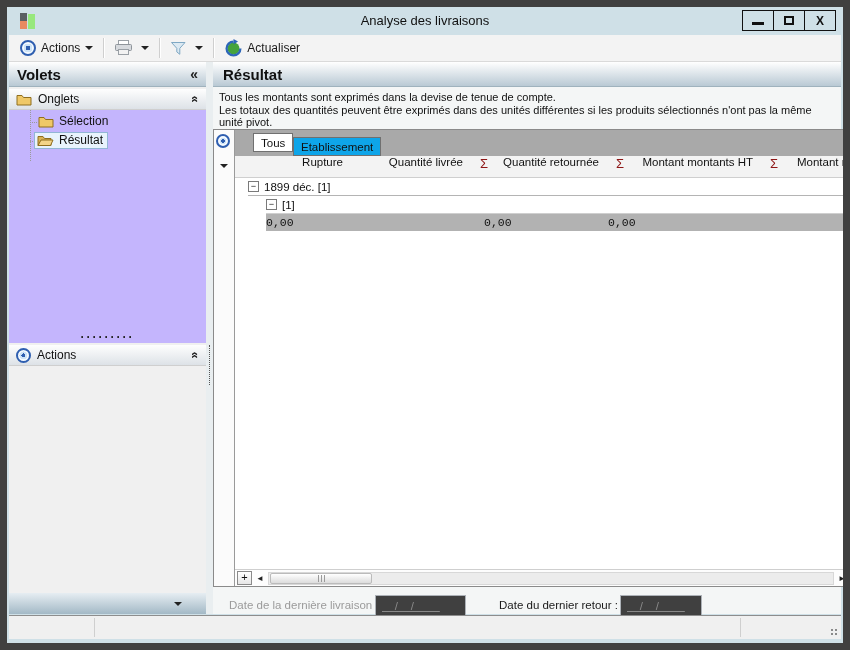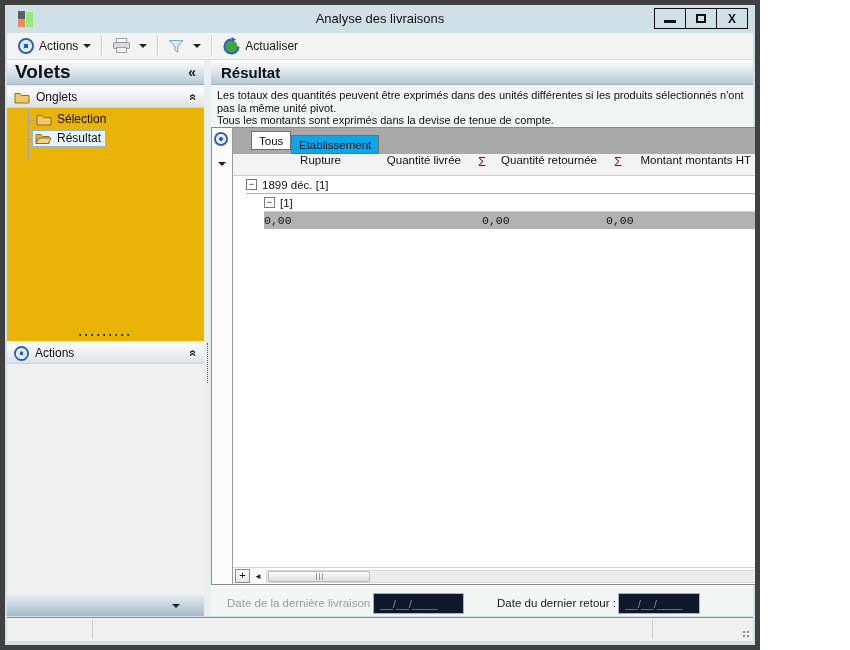--- a/index.html
+++ b/index.html
@@ -1,20 +1,20 @@
 <!DOCTYPE html>
 <html><head>
 <meta charset="utf-8">
 <style>
   * { margin:0; padding:0; box-sizing:border-box; }
   html,body { background:#ffffff; }
   body { font-family:"Liberation Sans", sans-serif; }
 
-  .window { position:relative; width:760px; height:650px;
-    background:#cfe0e7; border:5px solid #404040; overflow:hidden; }
+  .window { position:relative; width:850px; height:650px;
+    background:#cfe0e7; border:7px solid #404040; overflow:hidden; }
 
   
   .titlebar { position:absolute; left:0; top:0; width:100%; height:28px; }
   .app-icon { position:absolute; left:13px; top:5px; width:16px; height:18px; }
   .app-icon .sq-dark  { position:absolute; left:0; top:1px;  width:7px; height:8px; background:#5a5f63; }
   .app-icon .sq-orange{ position:absolute; left:0; top:9px;  width:7px; height:8px; background:#e98a60; }
   .app-icon .sq-green { position:absolute; left:8px; top:2px; width:7px; height:15px; background:#98e87d; }
   .title-text { position:absolute; left:0; right:0; top:6px; text-align:center;
     font-size:13px; color:#111; }
   .win-buttons { position:absolute; right:7px; top:3px; display:flex; }
@@ -39,28 +39,28 @@
 
   
   .content-bg { position:absolute; left:2px; right:2px; top:55px; bottom:29px; background:#e9eef0; }
 
   
   .sidebar { position:absolute; left:2px; top:55px; width:197px; bottom:29px;
     background:#f0f0f0; display:flex; flex-direction:column; }
   .pane-header { height:25px; flex:0 0 25px;
     background:linear-gradient(#ffffff, #b9c9d4); border-bottom:1px solid #9fb2bd;
     display:flex; align-items:center; padding:0 8px; }
-  .pane-header .pane-title { font-size:19px; font-weight:bold; color:#111; }
+  .pane-header .pane-title { font-size:15px; font-weight:bold; color:#111; }
   .pane-header .collapse { margin-left:auto; font-weight:bold; font-size:14px; color:#222; cursor:default; }
   .section-header { height:21px; flex:0 0 21px; margin-top:2px;
     background:linear-gradient(#fefefe, #dde2e7); border-bottom:1px solid #cfcfcf;
     display:flex; align-items:center; gap:6px; padding:0 7px; font-size:12px; color:#111; }
   .chev-up { margin-left:auto; display:inline-block; transform:rotate(90deg);
     font-weight:bold; font-size:12px; color:#222; cursor:default; }
-  .tree { flex:0 0 233px; position:relative; background:#eab308; font-size:12px; color:#111; }
+  .tree { flex:0 0 233px; position:relative; background:#c4b5fd; font-size:12px; color:#111; }
   .tree .vline { position:absolute; left:21px; top:0; width:1px; height:51px;
     border-left:1px dotted #9a9a9a; }
   .tree .hline { position:absolute; left:21px; width:7px; height:1px; border-top:1px dotted #9a9a9a; }
   .tree-item { position:absolute; display:flex; align-items:center; gap:5px; cursor:default; }
   .tree-item.selected { background:#e8f3fc; border:1px solid #92b6d5; padding:0 4px 1px 2px; }
   .dots-handle { position:absolute; left:0; right:0; bottom:2px; text-align:center;
     font-size:12px; font-weight:bold; letter-spacing:2px; color:#222; line-height:8px; cursor:default; }
   .donut-sm { display:inline-block; width:15px; height:15px; border-radius:50%;
     border:2px solid #2f5fb0;
     background:radial-gradient(circle at 50% 50%, #2f5fb0 0 2px, #cfe4f7 2px 4px, #f4faff 4px); }
@@ -128,22 +128,22 @@
   .sb-thumb { position:absolute; left:1px; top:0; width:102px; height:11px;
     background:linear-gradient(#ffffff, #dcdcdc); border:1px solid #bbbbbb; border-radius:2px;
     display:flex; align-items:center; justify-content:center; gap:2px; cursor:default; }
   .sb-thumb i { display:block; width:1px; height:7px; background:#9a9a9a; }
 
   
   .footer-fields { position:absolute; left:0; right:0; top:531px; height:26px; font-size:11.5px; }
   .ff-label1 { position:absolute; left:16px; top:6px; color:#9b9b9b; }
   .ff-label2 { position:absolute; left:286px; top:6px; color:#1a1a1a; }
   .ff-input { position:absolute; top:2px; height:21px; border:1px solid #adb2b8;
-    background:#0f172a; color:#8a8a8a; font-size:11.5px;
-    font-family:"Liberation Sans", sans-serif; padding:0 6px; }
+    background:#404040; color:#8a8a8a; font-size:11.5px;
+    font-family:"Liberation Sans", sans-serif; padding:0 6px;text-decoration:underline; }
   .ff-input1 { left:162px; width:91px; }
   .ff-input2 { left:407px; width:82px; }
 
   
   .statusbar { position:absolute; left:2px; right:2px; bottom:4px; height:24px;
     background:#f0f0f0; border-top:1px solid #8d8d8d; display:flex; align-items:stretch;
     padding:2px 2px 2px 0; }
   .sb-cell { border-right:1px solid #cfcfcf; }
   .sb-c1 { margin-left:8px; width:78px; }
   .sb-c2 { flex:1; }
@@ -266,22 +266,22 @@
 
   <div class="splitter-gap">
     <div class="splitter-dots"></div>
   </div>
 
   <div class="main">
     <div class="main-header">
       <span class="main-title">Résultat</span>
     </div>
     <div class="desc">
+      <div>Tous les montants sont exprimés dans la devise de tenue de compte.</div>
       <div>Les totaux des quantités peuvent être exprimés dans des unités différentes si les produits sélectionnés n'ont pas la même unité pivot.</div>
-      <div>Tous les montants sont exprimés dans la devise de tenue de compte.</div>
     </div>
 
     <div class="grid-box">
       <div class="grid-gutter">
         <span class="donut-g"></span>
         <span class="caret caret-down"></span>
       </div>
       <div class="grid-right">
 
         <div class="group-panel">

